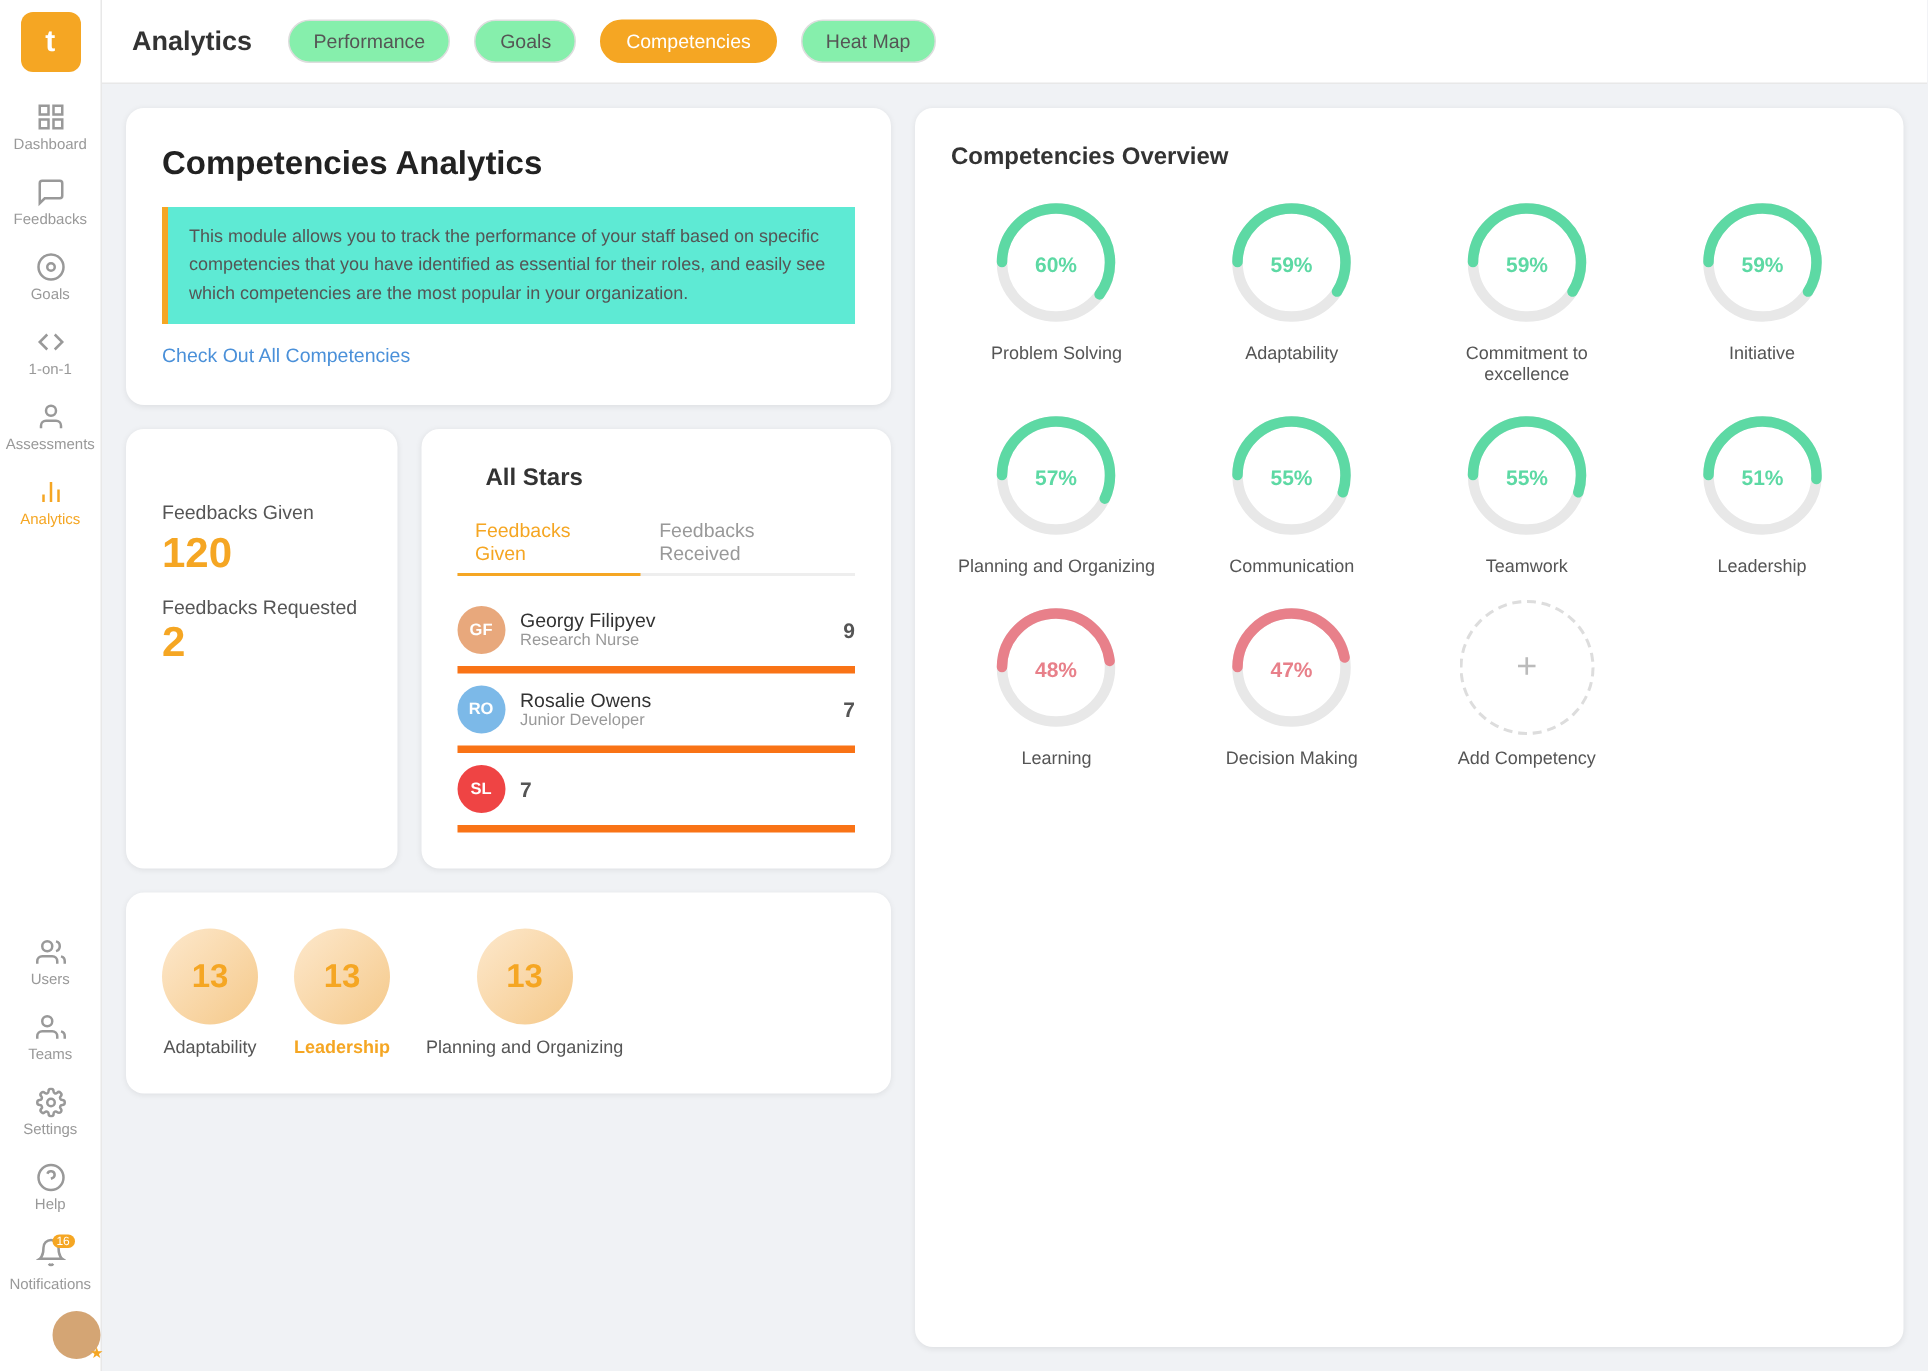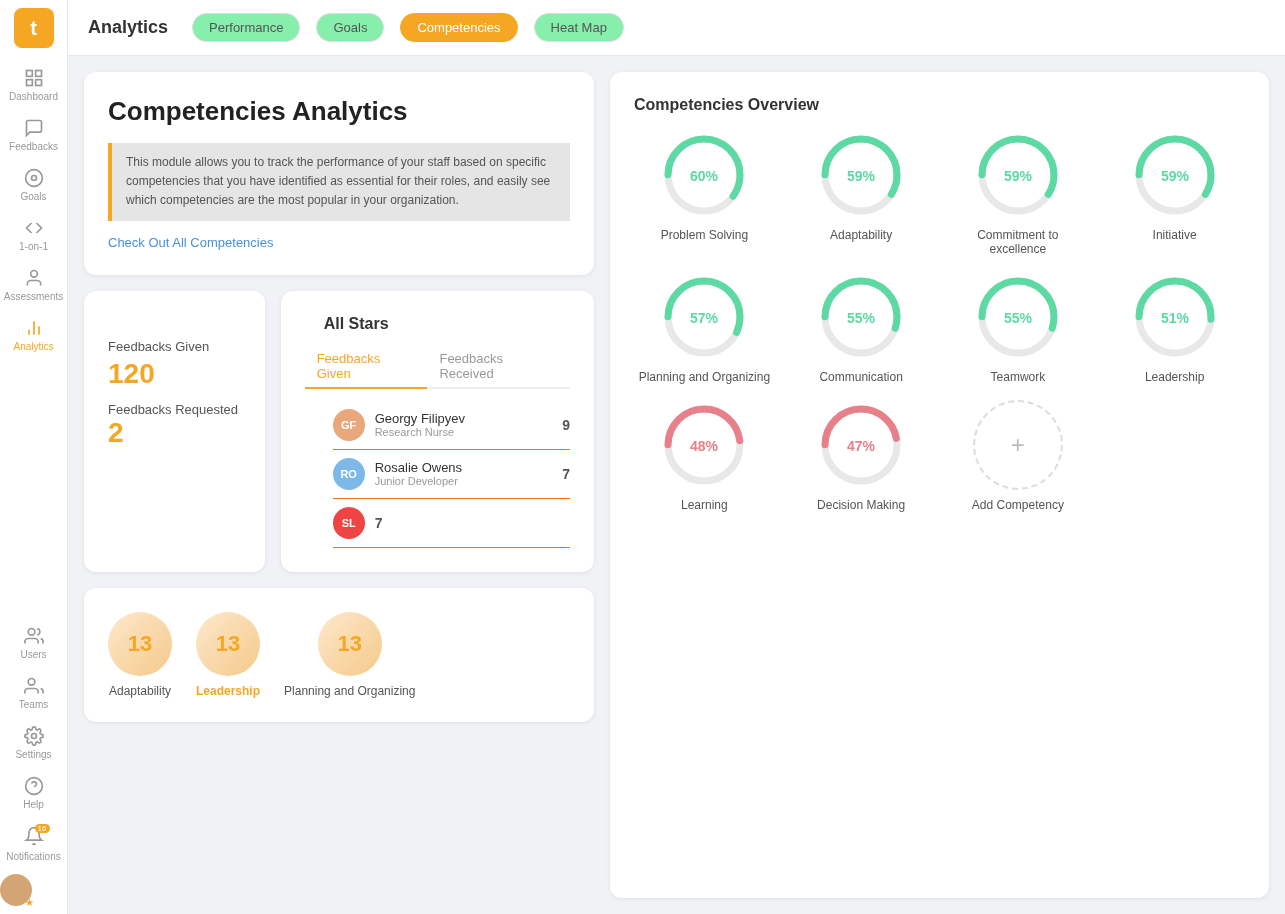--- a/index.html
+++ b/index.html
@@ -30,21 +30,21 @@
       padding: 8px 4px;
       cursor: pointer;
       width: 100%;
       color: #999;
       font-size: 10px;
       gap: 3px;
     }
     .sidebar-item.active { color: #f5a623; }
     .sidebar-item svg { width: 20px; height: 20px; }
     .sidebar-spacer { flex: 1; }
-    .sidebar-bottom { display: flex; flex-direction: column; align-items: flex-start; width: 100%; }
+    .sidebar-bottom { display: flex; flex-direction: column; align-items: flex-end; width: 100%; }
     .notification-wrapper { position: relative; }
     .notif-badge {
       position: absolute; top: -2px; right: -6px;
       background: #f5a623; color: white; font-size: 8px;
       border-radius: 8px; padding: 0 3px; min-width: 14px; text-align: center;
     }
     .avatar-wrapper { position: relative; margin-top: 4px; }
     .avatar { width: 32px; height: 32px; border-radius: 50%; background: #d4a574; }
     .avatar-star { position: absolute; bottom: -2px; right: -2px; color: #f5a623; font-size: 10px; }
 
@@ -75,26 +75,26 @@
 
     
     .content { flex: 1; overflow-y: auto; padding: 16px; display: flex; gap: 16px; }
 
     
     .left-panel { width: 510px; flex-shrink: 0; display: flex; flex-direction: column; gap: 16px; }
 
     
     .card { background: #fff; border-radius: 12px; padding: 24px; box-shadow: 0 1px 4px rgba(0,0,0,0.08); }
 
-    .card-title { font-size: 26px; font-weight: 700; color: #222; margin-bottom: 16px; }
+    .card-title { font-size: 22px; font-weight: 700; color: #222; margin-bottom: 16px; }
 
     .info-box {
       border-left: 4px solid #f5a623;
       padding: 10px 14px;
-      background: #e5e5e5;
+      background: #5eead4;
       font-size: 12px;
       color: #555;
       line-height: 1.6;
       margin-bottom: 12px;
     }
     .check-link { color: #4a90d9; font-size: 13px; cursor: pointer; }
 
     
     .stats-row { display: flex; gap: 16px; }
     .stats-card { flex: 1; }
@@ -103,21 +103,21 @@
     .stats-label { font-size: 13px; color: #555; margin-top: 24px; }
     .stats-value { font-size: 28px; font-weight: 700; color: #f5a623; margin: 4px 0; }
     .stats-label2 { font-size: 13px; color: #555; margin-top: 12px; }
     .stats-value2 { font-size: 28px; font-weight: 700; color: #f5a623; }
 
     .all-stars-title { font-size: 16px; font-weight: 600; color: #333; margin-bottom: 12px; margin-left: 19px; }
     .stars-tabs { display: flex; gap: 0; border-bottom: 2px solid #eee; margin-bottom: 12px; }
     .stars-tab { padding: 6px 12px; font-size: 13px; cursor: pointer; color: #999; }
     .stars-tab.active { color: #f5a623; border-bottom: 2px solid #f5a623; margin-bottom: -2px; }
 
-    .star-row { display: flex; align-items: center; padding: 8px 0; gap: 10px; border-bottom: 1px solid #f97316; margin-left: 28px; }
+    .star-row { display: flex; align-items: center; padding: 8px 0; gap: 10px; border-bottom: 5px solid #f97316; }
     .star-avatar {
       width: 32px; height: 32px; border-radius: 50%;
       display: flex; align-items: center; justify-content: center;
       font-size: 11px; font-weight: 600; color: white; flex-shrink: 0;
     }
     .star-info { flex: 1; }
     .star-name { font-size: 13px; font-weight: 500; color: #333; }
     .star-role { font-size: 11px; color: #999; }
     .star-count { font-size: 14px; font-weight: 600; color: #555; }
 

